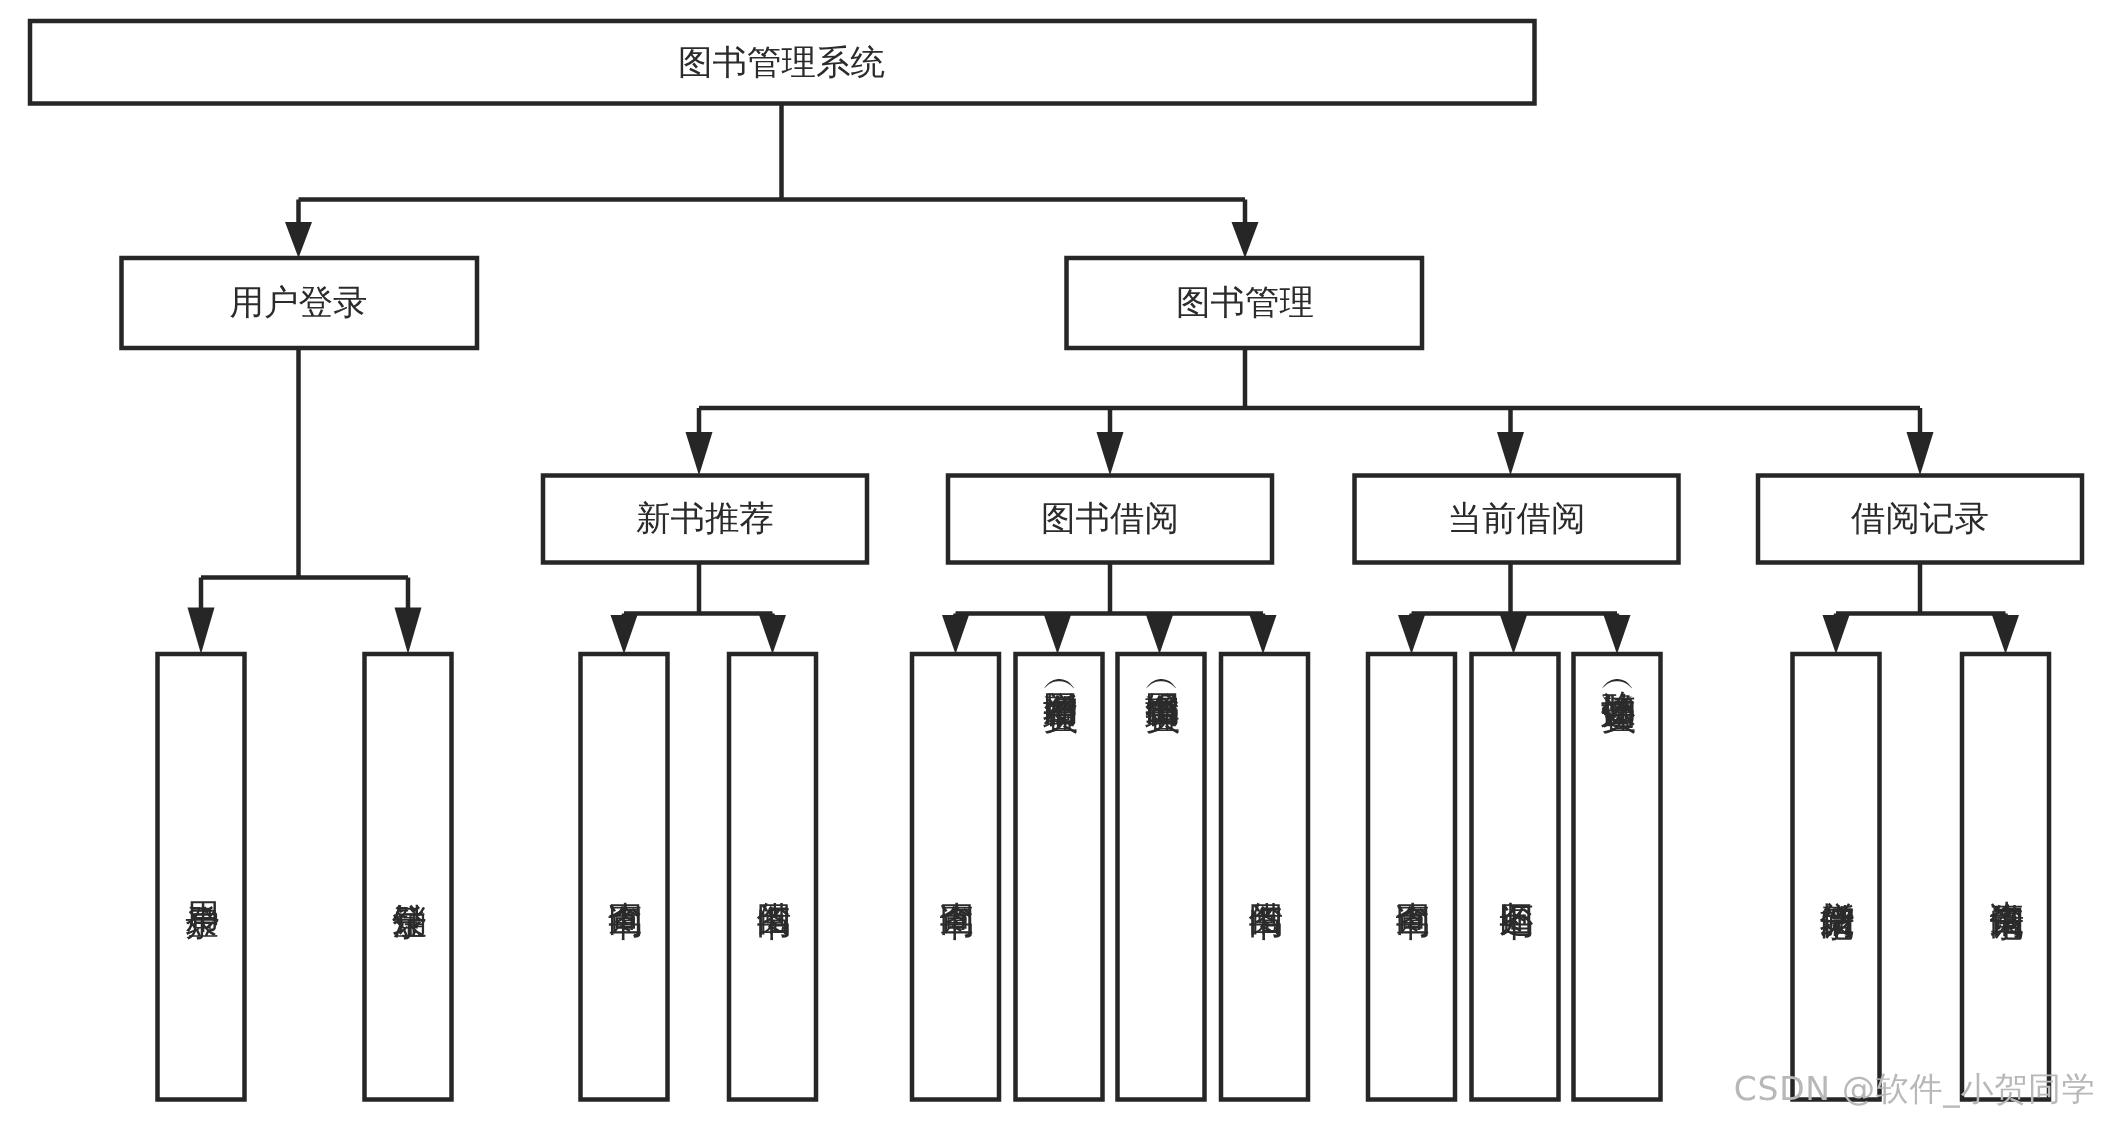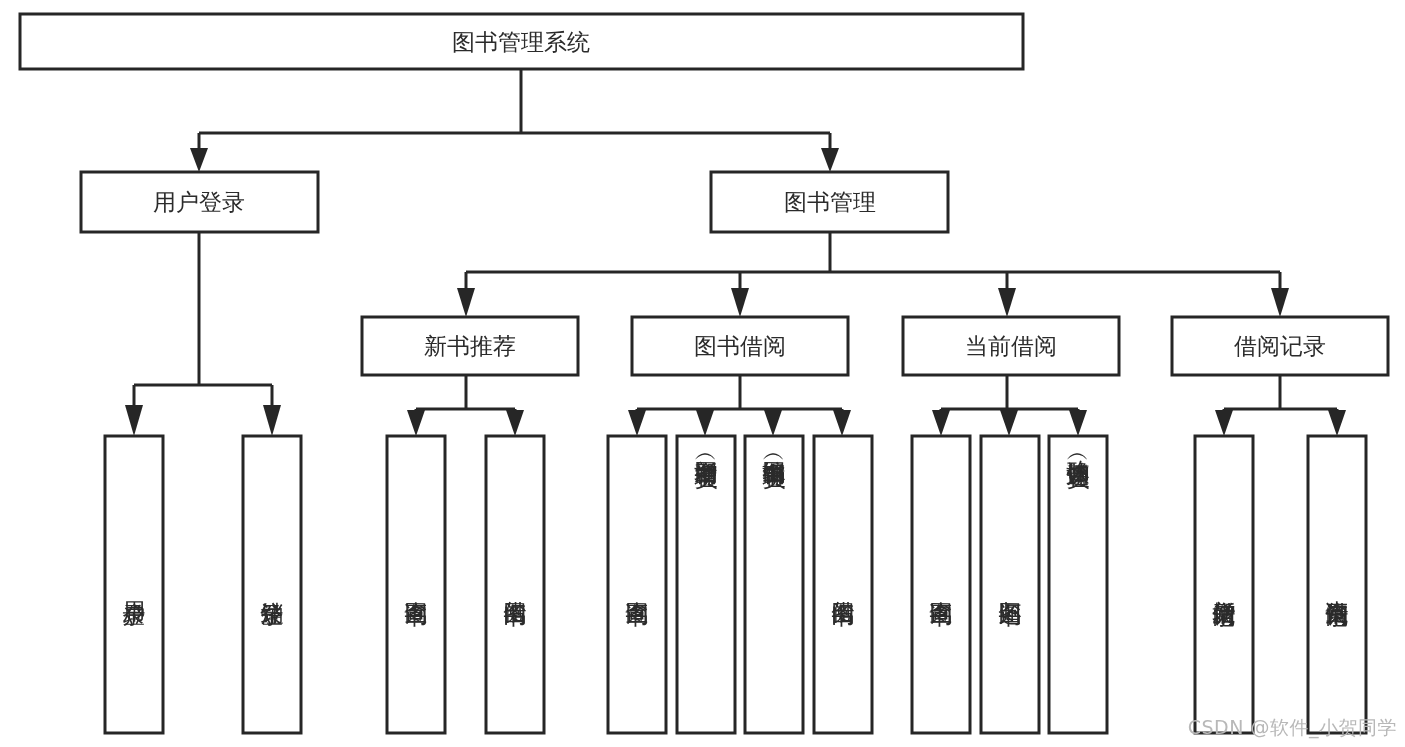--- a/index.html
+++ b/index.html
@@ -56,21 +56,21 @@
     letter-spacing: 1px;
     text-align: center;
     pointer-events: none;
     user-select: none;
   }
   .watermark {
     position: absolute;
     right: 8px;
     bottom: 6px;
     font-family: "DejaVu Sans", "Liberation Sans", sans-serif;
-    font-size: 19px;
+    font-size: 22px;
     color: #b8b8b8;
     letter-spacing: 0.5px;
     user-select: none;
     white-space: nowrap;
     text-align: center;
   }
 </style>
 </head>
 <body>
 

